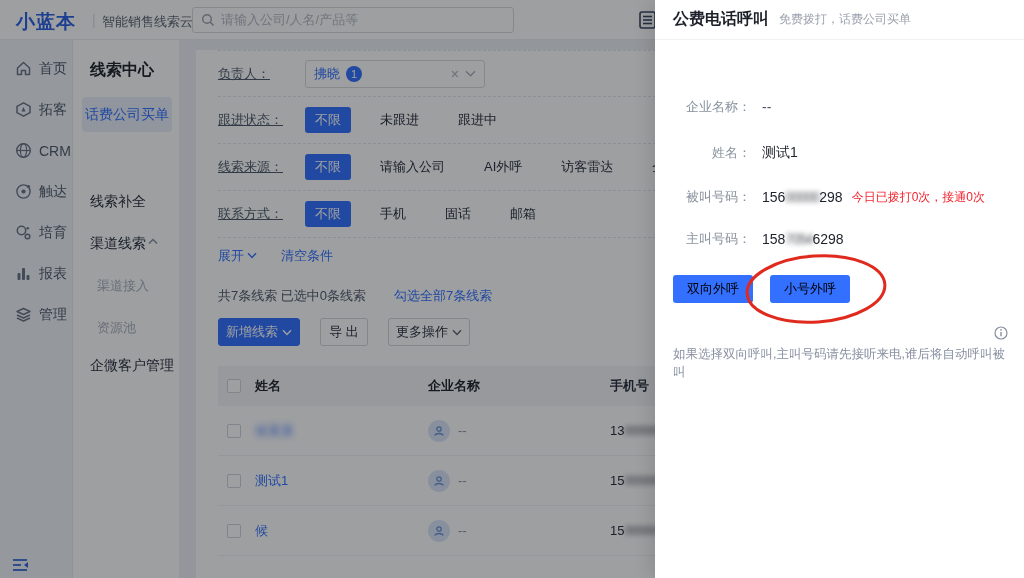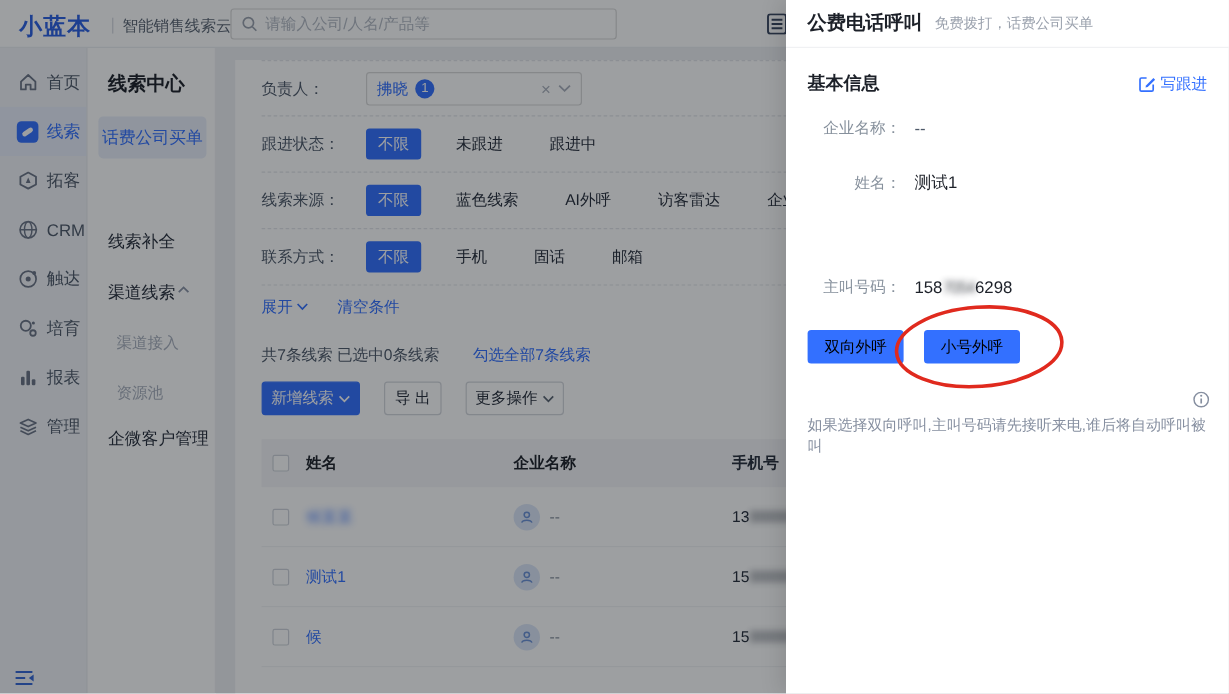--- a/index.html
+++ b/index.html
@@ -48,21 +48,21 @@
   .snav-caret { position:absolute; right:12px; top:3px; color:#8a93a6; }
 
   
   .main { position:absolute; left:180px; top:40px; width:844px; height:538px;
     background:#eef0f4; z-index:3; }
   .card { position:absolute; left:16px; top:10px; width:812px; height:528px;
     background:#fff; }
   .filter-row { position:relative; height:47px; margin:0 22px;
     border-bottom:1px dashed #e3e5ea; display:flex; align-items:center; }
   .filter-row.first { border-top:1px dashed #e3e5ea; }
-  .f-label { width:87px; font-size:13px; color:#4e5969; flex:none; }
+  .f-label { width:87px; font-size:13px; color:#4e5969; flex:none;text-decoration:underline; }
   .owner-select { width:180px; height:28px; border:1px solid #d9d9d9; border-radius:3px;
     display:flex; align-items:center; padding:0 8px; gap:6px; cursor:pointer; }
   .owner-tag { color:#3370ff; font-size:13px; }
   .owner-badge { width:16px; height:16px; border-radius:50%; background:#3370ff; color:#fff;
     font-size:11px; display:flex; align-items:center; justify-content:center; }
   .owner-spacer { flex:1; }
   .owner-clear { color:#aab0bc; font-size:14px; cursor:pointer; }
   .chip { font-size:13px; color:#272e3b; margin-right:19px; padding:4px 10px;
     border-radius:3px; cursor:pointer; white-space:nowrap; }
   .chip.selected { background:#3370ff; color:#fff; }
@@ -153,26 +153,20 @@
   <div class="primary-sidebar">
     <div class="pnav">
       <div class="pnav-item">
         <span class="picon">
           <svg width="17" height="17" viewBox="0 0 17 17">
               <path d="M2.5 8 8.5 2.5 14.5 8 V14.5 H10.5 V10.5 H6.5 V14.5 H2.5 Z" fill="none" stroke="currentColor" stroke-width="1.5" stroke-linejoin="round"></path>
             </svg>
         </span>
         <span>首页</span>
       </div>
-      <div class="pnav-item active">
-        <span class="picon">
-            <span class="clue-icon-box"></span>
-          </span>
-        <span>线索</span>
-      </div>
       <div class="pnav-item">
         <span class="picon">
           <svg width="17" height="17" viewBox="0 0 17 17">
               <path d="M8.5 1.8 15 5.3 V11.7 L8.5 15.2 2 11.7 V5.3 Z" fill="none" stroke="currentColor" stroke-width="1.5" stroke-linejoin="round"></path>
               <path d="M8.5 6 L10.5 10.5 H6.5 Z" fill="currentColor"></path>
             </svg>
         </span>
         <span>拓客</span>
       </div>
       <div class="pnav-item">
@@ -268,21 +262,21 @@
       <div class="filter-row">
         <span class="f-label">跟进状态：</span>
         <span class="chip selected">不限</span>
         <span class="chip">未跟进</span>
         <span class="chip">跟进中</span>
       </div>
 
       <div class="filter-row">
         <span class="f-label">线索来源：</span>
         <span class="chip selected">不限</span>
-        <span class="chip">蓝色线索</span>
+        <span class="chip">请输入公司</span>
         <span class="chip">AI外呼</span>
         <span class="chip">访客雷达</span>
         <span class="chip">企业微信</span>
         <span class="chip">其它</span>
         <span class="chip">广告投放</span>
       </div>
 
       <div class="filter-row">
         <span class="f-label">联系方式：</span>
         <span class="chip selected">不限</span>
@@ -393,41 +387,38 @@
   </div>
 
   <div class="overlay"></div>
 
   <div class="drawer">
     <div class="d-header">
       <span class="d-title">公费电话呼叫</span>
       <span class="d-subtitle">免费拨打，话费公司买单</span>
     </div>
 
-    <div class="d-section">
-      <span class="d-section-title">基本信息</span>
-      <span class="d-follow">
-        <svg width="14" height="14" viewBox="0 0 14 14">
-          <path d="M12 7.5 V11.8 A1.2 1.2 0 0 1 10.8 13 H2.2 A1.2 1.2 0 0 1 1 11.8 V3.2 A1.2 1.2 0 0 1 2.2 2 H6.5" fill="none" stroke="currentColor" stroke-width="1.4"></path>
-          <path d="M6 8.2 12.2 2 13.6 3.4 7.4 9.6 5.6 10 Z" fill="currentColor"></path>
-        </svg>
-        <span>写跟进</span>
-      </span>
-    </div>
 
     <div class="d-field" style="top:98px;">
       <span class="d-label">企业名称：</span>
       <span class="d-value" style="color:#4e5969;">--</span>
     </div>
 
     <div class="d-field" style="top:144px;">
       <span class="d-label">姓名：</span>
       <span class="d-value">测试1</span>
     </div>
 
+    <div class="d-field" style="top:188px;">
+      <span class="d-label">被叫号码：</span>
+      <span class="d-value d-number">
+        <span>156</span><span class="mask">00000</span><span>298</span>
+      </span>
+      <span class="d-red-note">今日已拨打0次，接通0次</span>
+    </div>
 
     <div class="d-field" style="top:230px;">
       <span class="d-label">主叫号码：</span>
       <span class="d-value d-number">
         <span>158</span><span class="mask">7054</span><span>6298</span>
       </span>
     </div>
 
     <div class="d-btns">
       <div class="d-btn">双向外呼</div>

